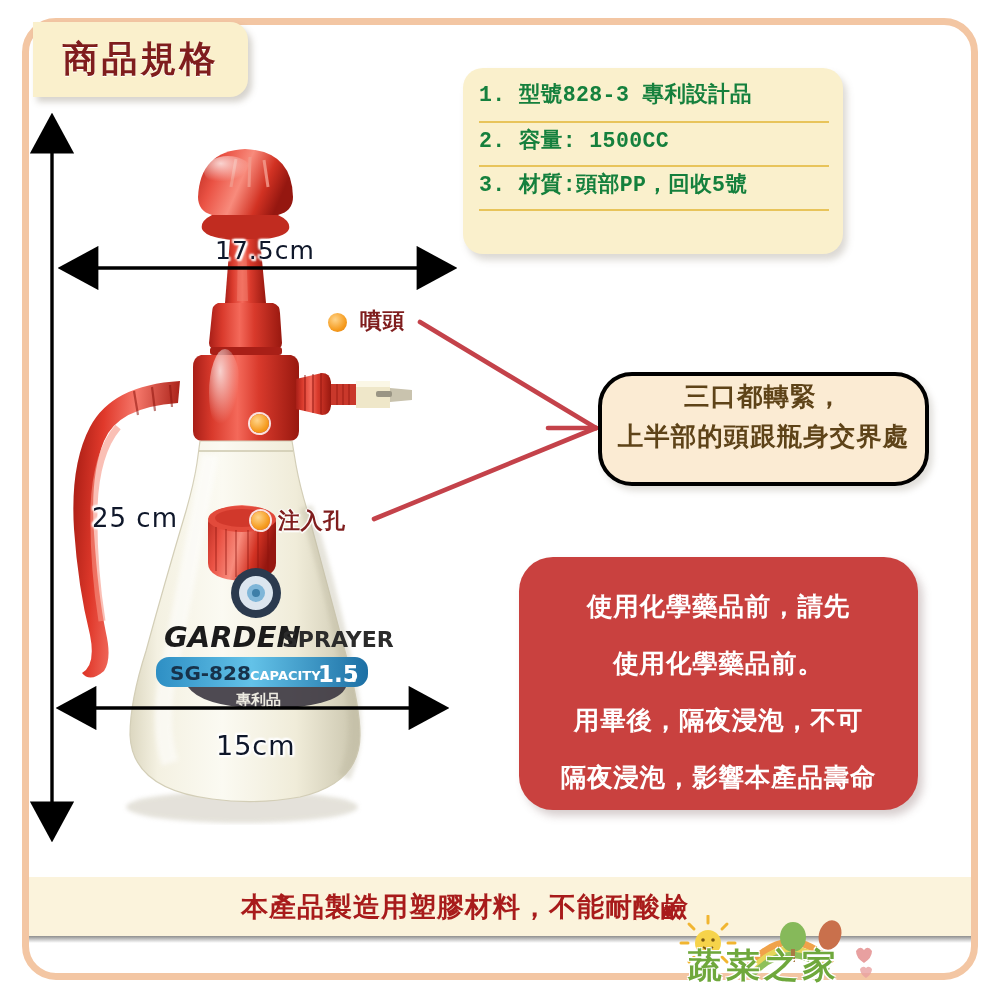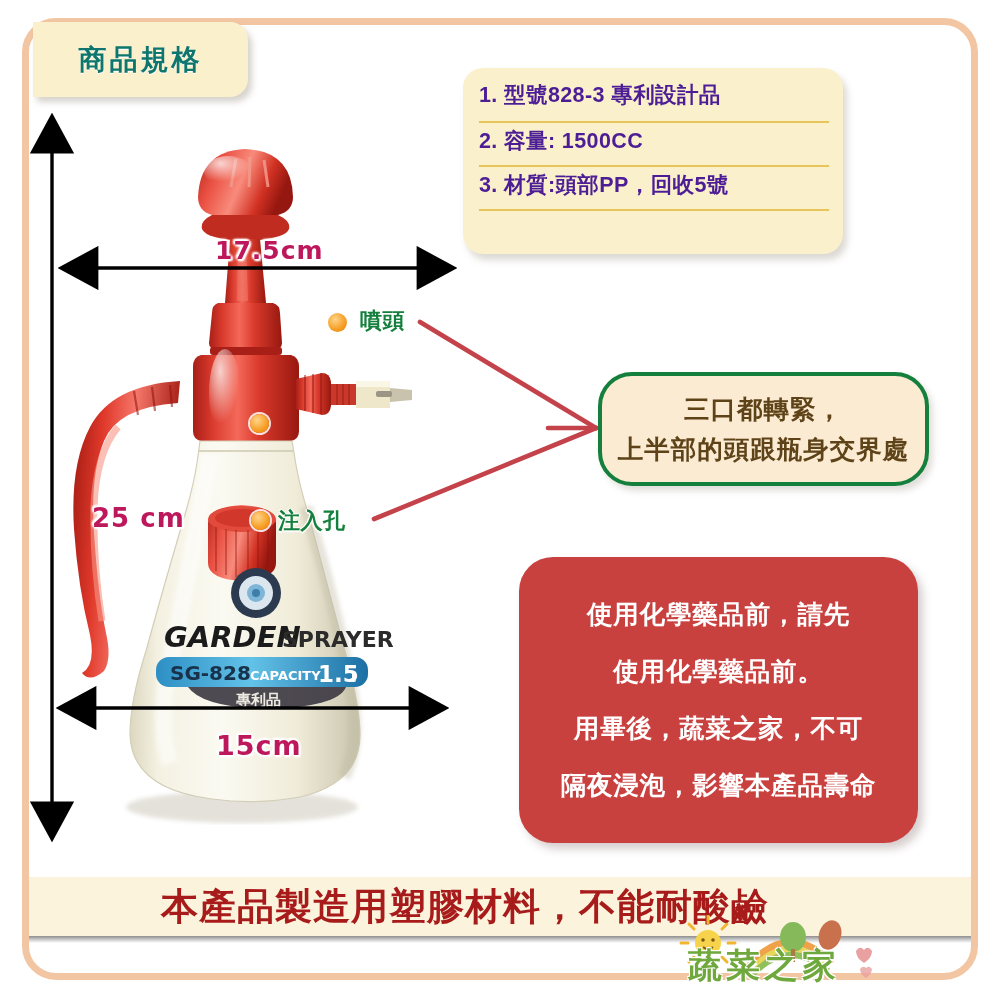--- a/index.html
+++ b/index.html
@@ -19,115 +19,115 @@
   }
 
   
   .title-pill{
     position:absolute;left:33px;top:22px;width:215px;height:75px;
     background:#FAF0CC;border-radius:0 18px 18px 0;
     box-shadow:4px 5px 6px rgba(120,110,90,.30);
     display:flex;align-items:center;justify-content:center;
   }
   .title-pill .t{
-    font-size:28px;font-weight:bold;color:#0f766e;letter-spacing:3px;
+    font-size:36px;font-weight:bold;color:#7f1d1d;letter-spacing:3px;
     font-family:"DejaVu Sans","Liberation Sans",sans-serif;
     text-shadow:0 1px 0 #fff;
   }
 
   
   .spec-card{
     position:absolute;left:463px;top:68px;width:380px;height:186px;
     background:#FAF0CC;border-radius:20px;
     box-shadow:4px 6px 7px rgba(120,110,90,.26);
     padding:7px 14px 4px 16px;box-sizing:border-box;
   }
   .spec-row{
-    font-size:21.5px;font-weight:bold;color:#4c1d95;
-    font-family:Liberation Sans, sans-serif;
+    font-size:21.5px;font-weight:bold;color:#15803d;
+    font-family:Liberation Mono, monospace;
     line-height:36px;height:42px;
     border-bottom:2.5px solid #E8C45A;
     white-space:nowrap;letter-spacing:.4px;
   }
   .spec-row:first-child{padding-top:2px;height:44px;}
 
   
   .callout{
     position:absolute;left:598px;top:372px;width:331px;height:114px;
-    background:#FBEBD3;border:4px solid #15803d;border-radius:34px;
+    background:#FBEBD3;border:4px solid #000000;border-radius:34px;
     box-shadow:4px 5px 6px rgba(120,110,90,.22);
-    display:flex;flex-direction:column;align-items:center;justify-content:center;
+    display:flex;flex-direction:column;align-items:center;
     box-sizing:border-box;
   }
   .callout .l{
     font-size:25.5px;font-weight:bold;color:#5E4318;letter-spacing:1px;
     font-family:"DejaVu Sans","Liberation Sans",sans-serif;line-height:40px;
   }
 
   
   .warn{
-    position:absolute;left:519px;top:557px;width:399px;height:286px;
+    position:absolute;left:519px;top:557px;width:399px;height:253px;
     background:#C9413F;border-radius:34px;
     box-shadow:5px 6px 8px rgba(110,80,80,.28);
-    display:flex;flex-direction:column;align-items:center;justify-content:center;
+    display:flex;flex-direction:column;align-items:center;justify-content:flex-end;
     box-sizing:border-box;padding:4px 8px;
   }
   .warn .l{
     font-size:25.5px;font-weight:bold;color:#FFFFFF;letter-spacing:.8px;
     font-family:"DejaVu Sans","Liberation Sans",sans-serif;line-height:57px;
     white-space:nowrap;
   }
 
   
   .footer-band{
     position:absolute;left:29px;top:877px;width:942px;height:59px;
     background:#FBF3DC;
   }
   .footer-band .shadow{
     position:absolute;left:0;top:59px;width:942px;height:7px;
     background:linear-gradient(to bottom,#8E8E8E,#CFCFCF 55%,#FFFFFF);
   }
   .footer-text{
     position:absolute;left:0;top:0;width:942px;height:59px;
     display:flex;align-items:center;justify-content:center;
-    font-size:37px;font-weight:bold;color:#A81B1B;letter-spacing:1px;
+    font-size:27px;font-weight:bold;color:#A81B1B;letter-spacing:1px;
     font-family:"DejaVu Serif","Liberation Serif",serif;
     padding-right:70px;box-sizing:border-box;
   }
 
   
   .logo{position:absolute;left:670px;top:915px;width:210px;height:80px;}
   .logo .txt{
     position:absolute;left:18px;top:28px;width:190px;
     font-size:34px;font-weight:bold;color:#6FA83C;letter-spacing:4px;
     font-family:"DejaVu Sans","Liberation Sans",sans-serif;
     text-shadow:1.5px 1.5px 0 #fff,-1px -1px 0 #fff,1px -1px 0 #fff,-1px 1px 0 #fff;
     white-space:nowrap;
   }
 
   
   .dim-label{
-    position:absolute;font-weight:bold;color:#be185d;
+    position:absolute;font-weight:normal;color:#0f172a;
     font-family:"DejaVu Sans","Liberation Sans",sans-serif;
     text-shadow:2px 0 2px #fff,-2px 0 2px #fff,0 2px 2px #fff,0 -2px 2px #fff,
                 2px 2px 2px #fff,-2px -2px 2px #fff;
     letter-spacing:1px;
   }
 
   
   .product{position:absolute;left:60px;top:135px;width:400px;height:690px;}
 
   
   .dot{
     position:absolute;width:19px;height:19px;border-radius:50%;
     background:radial-gradient(circle at 38% 34%,#FFD48A,#F59B1E 62%,#E07F10);
     box-shadow:0 0 0 2px rgba(255,255,255,.85);
   }
   .anno{
-    position:absolute;font-size:22px;font-weight:bold;color:#15803d;
+    position:absolute;font-size:22px;font-weight:bold;color:#7f1d1d;
     font-family:"DejaVu Sans","Liberation Sans",sans-serif;
     white-space:nowrap;letter-spacing:.5px;
     text-shadow:1.5px 0 1px #fff,-1.5px 0 1px #fff,0 1.5px 1px #fff,0 -1.5px 1px #fff;
   }
 
   .watermark{
     position:absolute;left:62px;top:352px;
     font-size:26px;font-weight:bold;color:rgba(255,255,255,.55);
     font-family:"DejaVu Sans","Liberation Sans",sans-serif;letter-spacing:4px;
     transform:rotate(-3deg);
@@ -336,21 +336,21 @@
   <div class="anno" style="left:278px;top:506px;">注入孔</div>
 
   <div class="callout">
     <span class="l">三口都轉緊，</span>
     <span class="l">上半部的頭跟瓶身交界處</span>
   </div>
 
   <div class="warn">
     <span class="l">使用化學藥品前，請先</span>
     <span class="l">使用化學藥品前。</span>
-    <span class="l">用畢後，蔬菜之家，不可</span>
+    <span class="l">用畢後，隔夜浸泡，不可</span>
     <span class="l">隔夜浸泡，影響本產品壽命</span>
   </div>
 
   <div class="footer-band">
     <div class="footer-text">本產品製造用塑膠材料，不能耐酸鹼</div>
     <div class="shadow"></div>
   </div>
 
   <div class="logo">
     <svg width="210" height="80" viewBox="0 0 210 80">

